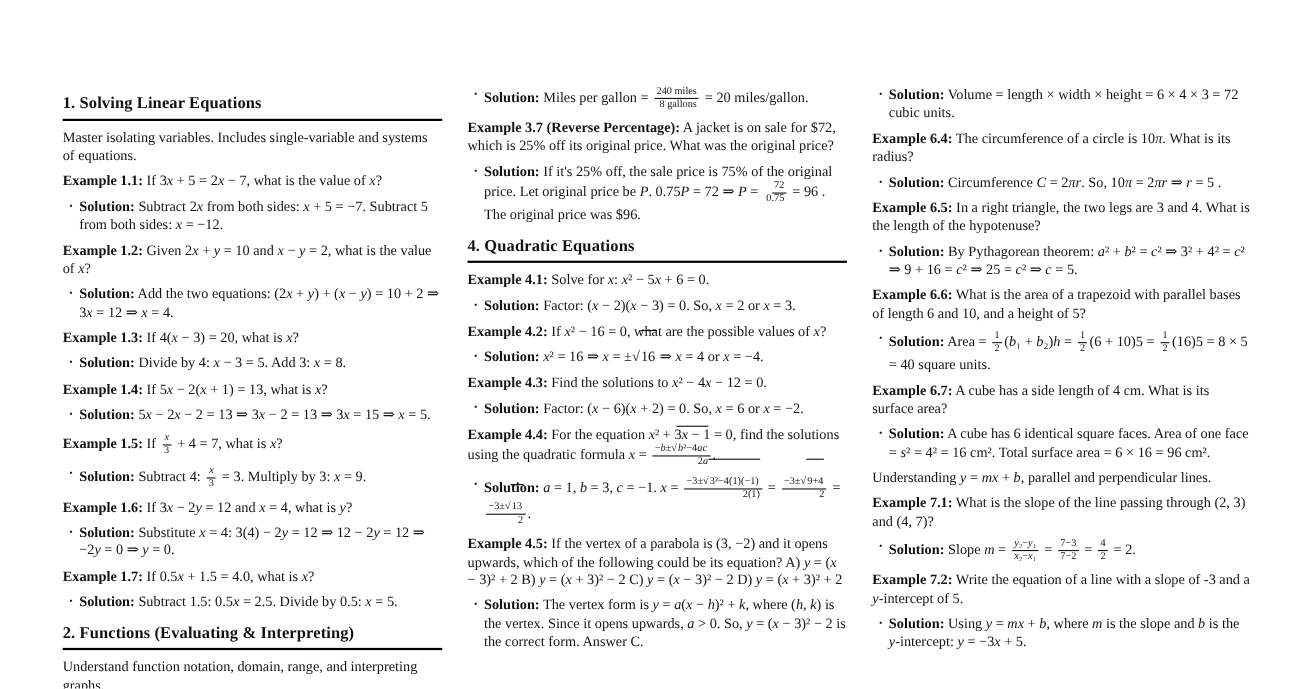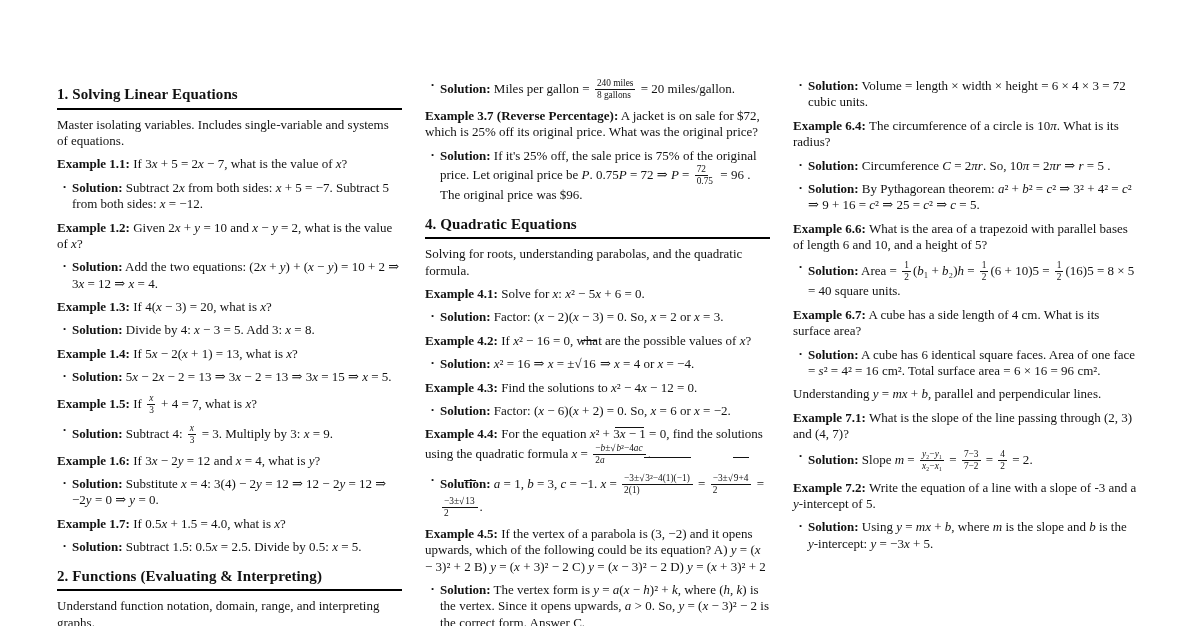--- a/index.html
+++ b/index.html
@@ -19,21 +19,21 @@
     letter-spacing:.1px;
   }
   .col > h2.section:first-child{margin-top:8px;}
   p.para{margin:0 0 7px 0;}
   p.solution{padding-left:15px;position:relative;}
   .bullet{position:absolute;left:6px;top:2px;font-size:9px;line-height:inherit;}
   b.lbl{font-weight:bold;}
   .math{white-space:normal;}
   .math i{font-style:italic;}
   .frac{
-    display:inline-flex;flex-direction:column;align-items:flex-start;
+    display:inline-flex;flex-direction:column;align-items:flex-end;
     vertical-align:middle;font-size:0.72em;line-height:1.18;margin:0 2px;
   }
   .frac .num{border-bottom:1px solid #121212;padding:0 2px;text-align:center;}
   .frac .den{padding:0 2px;text-align:center;}
   .sqrt{white-space:nowrap;}
   .rad{border-top:1px solid #121212;padding:15px 1px;}
 </style>
 </head>
 <body>
 
@@ -69,21 +69,20 @@
         <p class="para solution"><span class="bullet">•</span><b class="lbl">Solution:</b><span> Miles per gallon = </span><span class="frac">
             <span class="num">240 miles</span>
             <span class="den">8 gallons</span>
           </span><span> = 20 miles/gallon.</span></p>
         <p class="para"><b class="lbl">Example 3.7 (Reverse Percentage):</b><span> A jacket is on sale for $72, which is 25% off its original price. What was the original price?</span></p>
         <p class="para solution"><span class="bullet">•</span><b class="lbl">Solution:</b><span> If it's 25% off, the sale price is 75% of the original price. Let original price be </span><span class="math"><i>P</i></span><span>. </span><span class="math">0.75<i>P</i> = 72 ⇒ <i>P</i> = </span><span class="frac">
             <span class="num">72</span>
             <span class="den">0.75</span>
           </span><span class="math"> = 96</span><span> . The original price was $96.</span></p>
         <h2 class="section">4. Quadratic Equations</h2>
-        <p class="para"><span>Solving for roots, understanding parabolas, and the quadratic formula.</span></p>
         <p class="para"><b class="lbl">Example 4.1:</b><span> Solve for </span><span class="math"><i>x</i></span><span>: </span><span class="math"><i>x</i>² − 5<i>x</i> + 6 = 0</span><span>.</span></p>
         <p class="para solution"><span class="bullet">•</span><b class="lbl">Solution:</b><span> Factor: </span><span class="math">(<i>x</i> − 2)(<i>x</i> − 3) = 0</span><span>. So, </span><span class="math"><i>x</i> = 2</span><span> or </span><span class="math"><i>x</i> = 3</span><span>.</span></p>
         <p class="para"><b class="lbl">Example 4.2:</b><span> If </span><span class="math"><i>x</i>² − 16 = 0</span><span>, what are the possible values of </span><span class="math"><i>x</i></span><span>?</span></p>
         <p class="para solution"><span class="bullet">•</span><b class="lbl">Solution:</b><span> </span><span class="math"><i>x</i>² = 16 ⇒ <i>x</i> = ±<span class="sqrt">√<span class="rad">16</span></span> ⇒ <i>x</i> = 4</span><span> or </span><span class="math"><i>x</i> = −4</span><span>.</span></p>
         <p class="para"><b class="lbl">Example 4.3:</b><span> Find the solutions to </span><span class="math"><i>x</i>² − 4<i>x</i> − 12 = 0</span><span>.</span></p>
         <p class="para solution"><span class="bullet">•</span><b class="lbl">Solution:</b><span> Factor: </span><span class="math">(<i>x</i> − 6)(<i>x</i> + 2) = 0</span><span>. So, </span><span class="math"><i>x</i> = 6</span><span> or </span><span class="math"><i>x</i> = −2</span><span>.</span></p>
         <p class="para"><b class="lbl">Example 4.4:</b><span> For the equation </span><span class="math"><i>x</i>² + 3<i>x</i> − 1 = 0</span><span>, find the solutions using the quadratic formula </span><span class="math"><i>x</i> = </span><span class="frac">
             <span class="num">−<i>b</i>±<span class="sqrt">√<span class="rad"><i>b</i>²−4<i>ac</i></span></span></span>
             <span class="den">2<i>a</i></span>
           </span><span>.</span></p>
@@ -97,20 +96,21 @@
             <span class="num">−3±<span class="sqrt">√<span class="rad">13</span></span></span>
             <span class="den">2</span>
           </span><span>.</span></p>
         <p class="para"><b class="lbl">Example 4.5:</b><span> If the vertex of a parabola is </span><span class="math">(3, −2)</span><span> and it opens upwards, which of the following could be its equation? A) </span><span class="math"><i>y</i> = (<i>x</i> − 3)² + 2</span><span> B) </span><span class="math"><i>y</i> = (<i>x</i> + 3)² − 2</span><span> C) </span><span class="math"><i>y</i> = (<i>x</i> − 3)² − 2</span><span> D) </span><span class="math"><i>y</i> = (<i>x</i> + 3)² + 2</span></p>
         <p class="para solution"><span class="bullet">•</span><b class="lbl">Solution:</b><span> The vertex form is </span><span class="math"><i>y</i> = <i>a</i>(<i>x</i> − <i>h</i>)² + <i>k</i></span><span>, where </span><span class="math">(<i>h</i>, <i>k</i>)</span><span> is the vertex. Since it opens upwards, </span><span class="math"><i>a</i> &gt; 0</span><span>. So, </span><span class="math"><i>y</i> = (<i>x</i> − 3)² − 2</span><span> is the correct form. Answer C.</span></p>
       </div>
       <div class="col">
         <p class="para solution"><span class="bullet">•</span><b class="lbl">Solution:</b><span> Volume = length × width × height = 6 × 4 × 3 = 72 cubic units.</span></p>
         <p class="para"><b class="lbl">Example 6.4:</b><span> The circumference of a circle is </span><span class="math">10<i>π</i></span><span>. What is its radius?</span></p>
         <p class="para solution"><span class="bullet">•</span><b class="lbl">Solution:</b><span> Circumference </span><span class="math"><i>C</i> = 2<i>πr</i></span><span>. So, </span><span class="math">10<i>π</i> = 2<i>πr</i> ⇒ <i>r</i> = 5</span><span> .</span></p>
+        <p class="para"><b class="lbl">Example 6.5:</b><span> In a right triangle, the two legs are 3 and 4. What is the length of the hypotenuse?</span></p>
         <p class="para solution"><span class="bullet">•</span><b class="lbl">Solution:</b><span> By Pythagorean theorem: </span><span class="math"><i>a</i>² + <i>b</i>² = <i>c</i>² ⇒ 3² + 4² = <i>c</i>² ⇒ 9 + 16 = <i>c</i>² ⇒ 25 = <i>c</i>² ⇒ <i>c</i> = 5</span><span>.</span></p>
         <p class="para"><b class="lbl">Example 6.6:</b><span> What is the area of a trapezoid with parallel bases of length 6 and 10, and a height of 5?</span></p>
         <p class="para solution"><span class="bullet">•</span><b class="lbl">Solution:</b><span> Area = </span><span class="frac">
             <span class="num">1</span>
             <span class="den">2</span>
           </span><span class="math">(<i>b</i>₁ + <i>b</i>₂)<i>h</i> = </span><span class="frac">
             <span class="num">1</span>
             <span class="den">2</span>
           </span><span class="math">(6 + 10)5 = </span><span class="frac">
             <span class="num">1</span>

